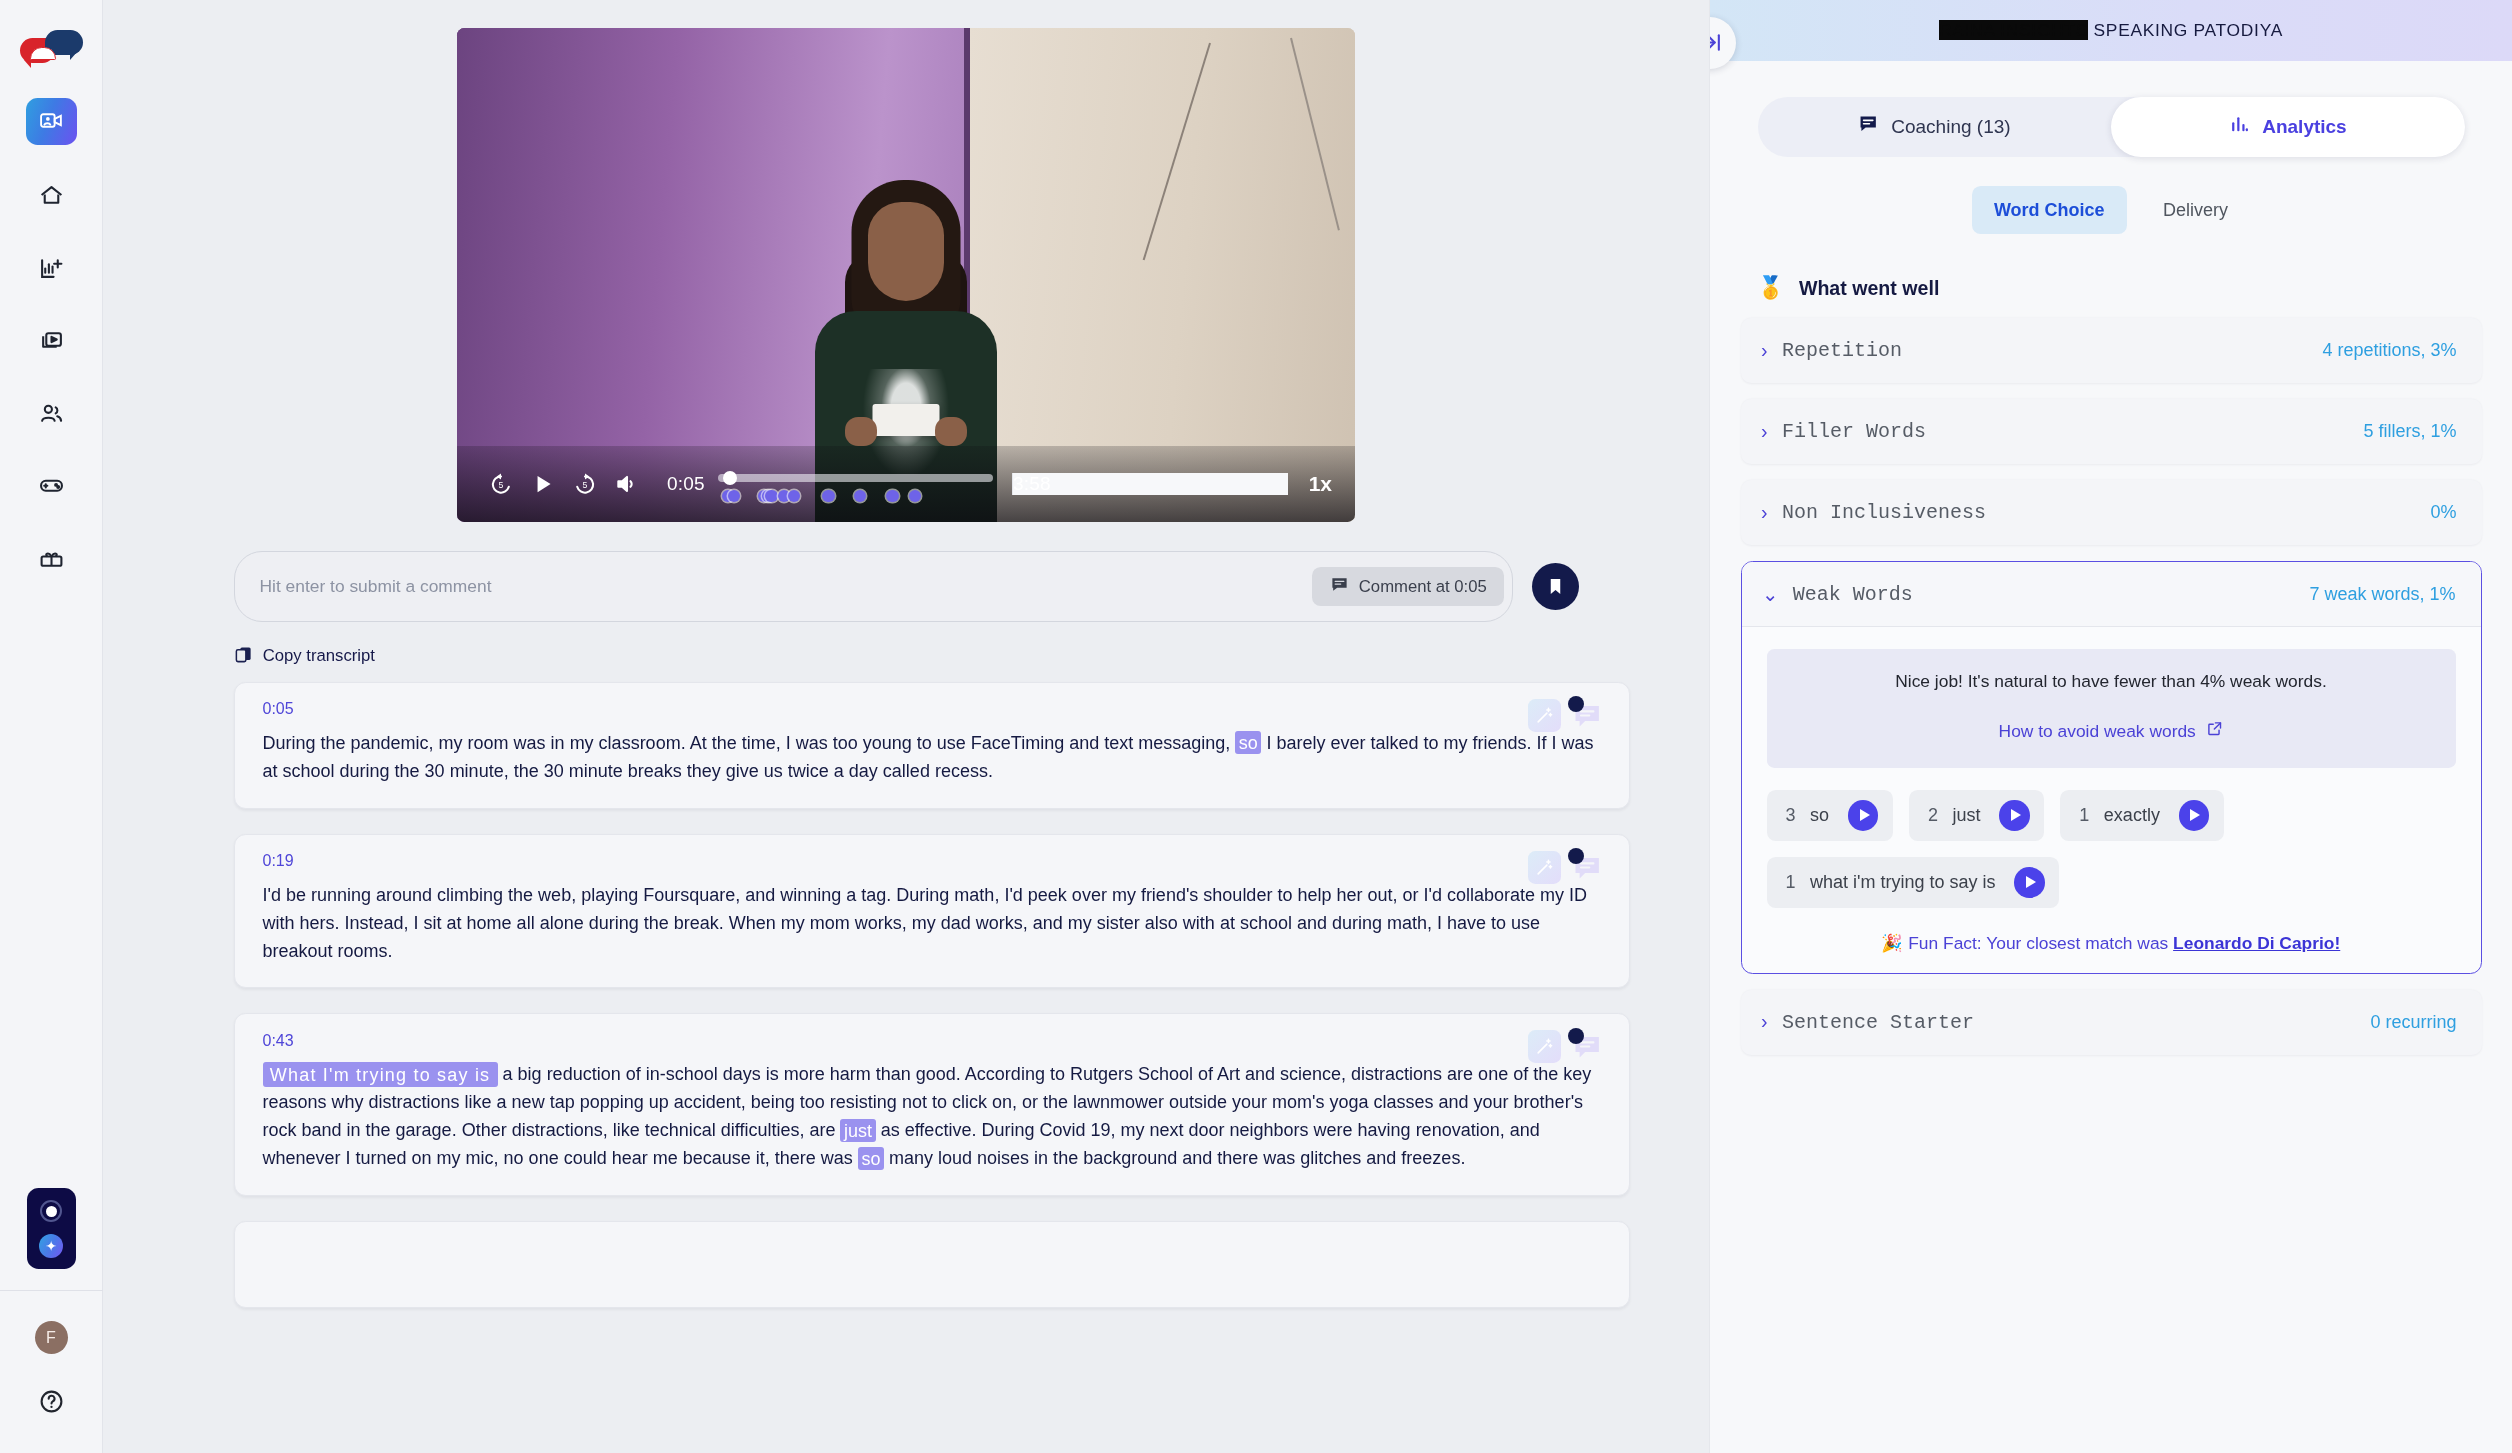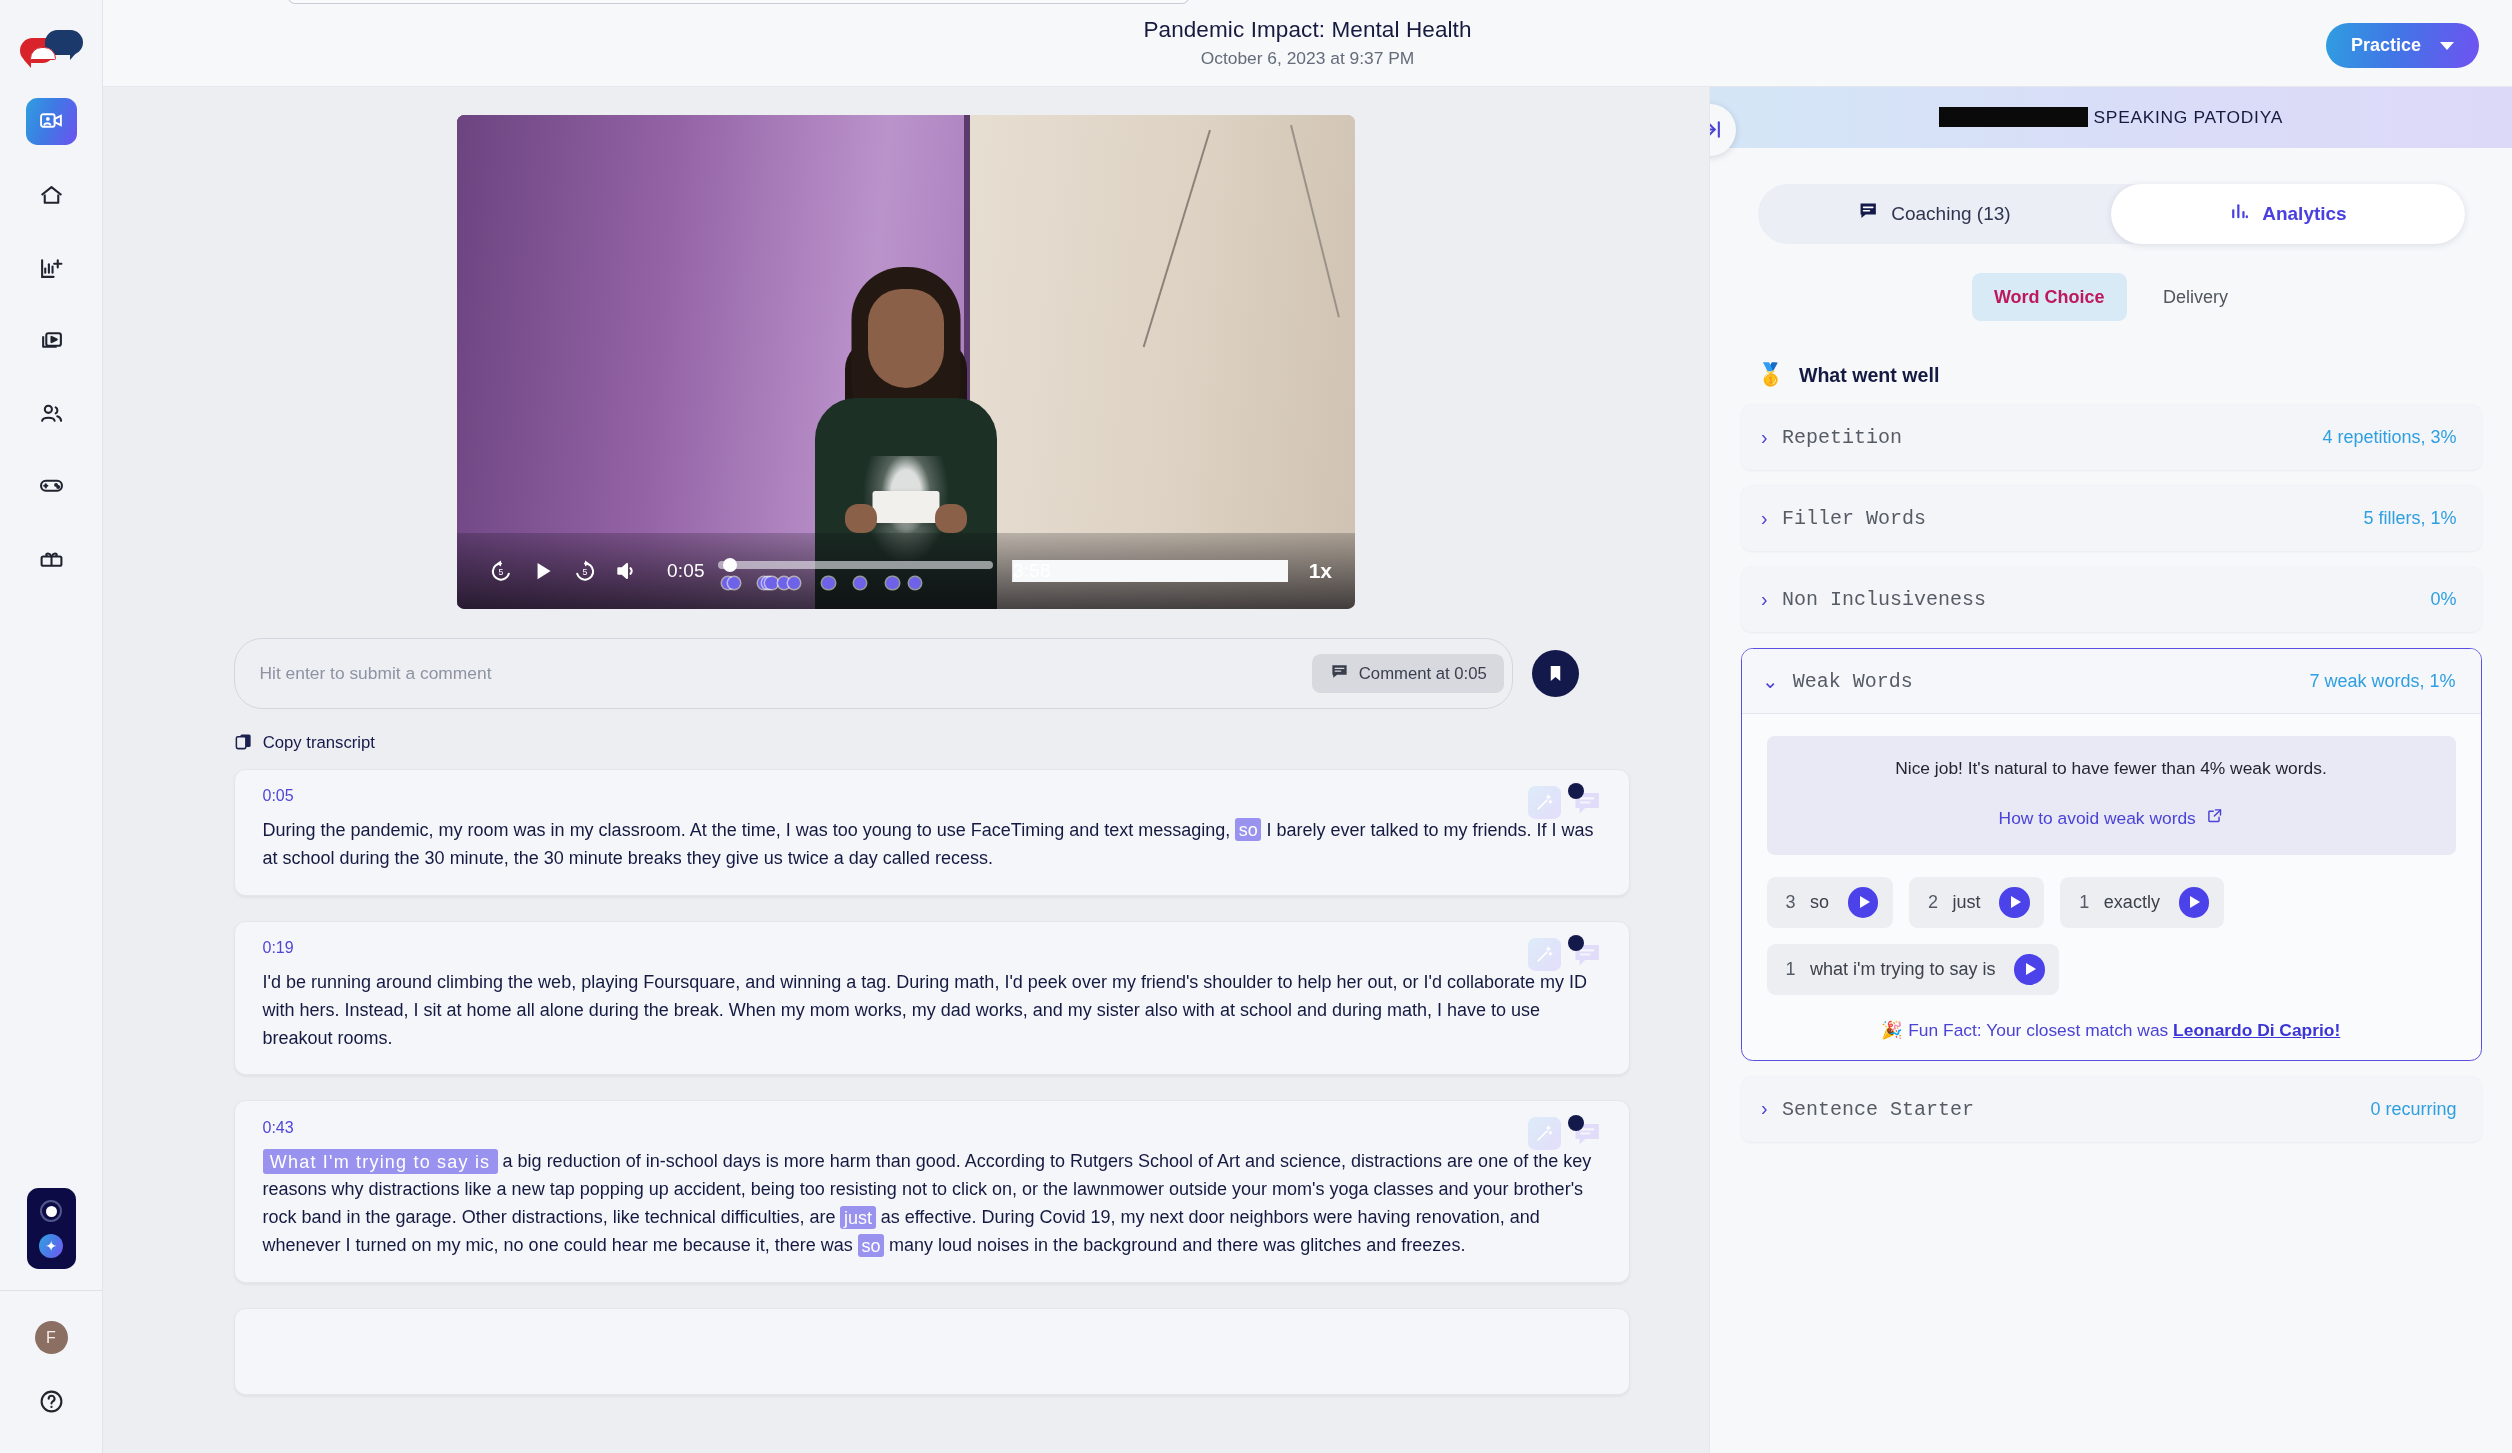--- a/index.html
+++ b/index.html
@@ -220,21 +220,21 @@
   .seg-tab {
     flex:1; height: 60px; border-radius: 30.5px; display:flex; align-items:center; justify-content:center;
     gap: 13px; font-size: 19px; cursor:pointer; color:#2f3550;
   }
   .seg-tab.on { background:#ffffff; color:#4a40e0; box-shadow: 0 1.5px 7.3px rgba(30,35,70,.12); font-weight:700;}
   .seg-tab svg { width: 20.4px; height: 20.4px; }
 
   .sub-tabs { display:flex; justify-content:center; gap: 14.5px; margin-top: 29px; }
   .sub-tab { height: 48px; padding: 0 22px; border-radius: 8.7px; display:flex; align-items:center;
     font-size: 18px; color:#50565f; cursor:pointer; }
-  .sub-tab.on { background:#d9eaf7; color:#be185d; font-weight:700; }
+  .sub-tab.on { background:#d9eaf7; color:#1d4ed8; font-weight:700; }
 
   .section-head { display:flex; align-items:center; gap: 14.5px; margin: 41px 0 0 47px; }
   .section-head .emoji { font-size: 22px; }
   .section-head span.txt { font-size: 19.6px; color:#151a42; font-weight:700; }
 
   .ins-list { margin: 17.4px 30.5px 0 30.5px; }
   .ins-row {
     background:#f4f5f8; border-radius: 10.2px; height: 65px;
     display:flex; align-items:center; justify-content:space-between;
     padding: 0 25px 0 20.4px; margin-bottom: 16px;
@@ -380,31 +380,20 @@
       <svg viewBox="0 0 24 24" fill="none" stroke="currentColor" stroke-width="2">
         <circle cx="12" cy="12" r="9.5"></circle>
         <path d="M9.3 9.3a2.8 2.8 0 114 2.5c-.8.5-1.3 1-1.3 2" stroke-linecap="round"></path>
         <circle cx="12" cy="17.2" r="1.1" fill="currentColor" stroke="none"></circle>
       </svg>
     </div>
   </div>
 
   <div class="main">
 
-    <div class="topbar">
-      <div class="topbar-tabline"></div>
-      <div class="topbar-center">
-        <div class="rec-title">Pandemic Impact: Mental Health</div>
-        <div class="rec-date">October 6, 2023 at 9:37 PM</div>
-      </div>
-      <button class="practice-btn">
-        <span>Practice</span>
-        <span class="practice-caret"></span>
-      </button>
-    </div>
 
     <div class="content">
 
       <div class="center">
 
         <div class="video-box">
           <div class="vid-door-l"></div>
           <div class="vid-door-r"></div>
           <div class="vid-frame-line"></div>
           <div class="vid-diag"></div>

